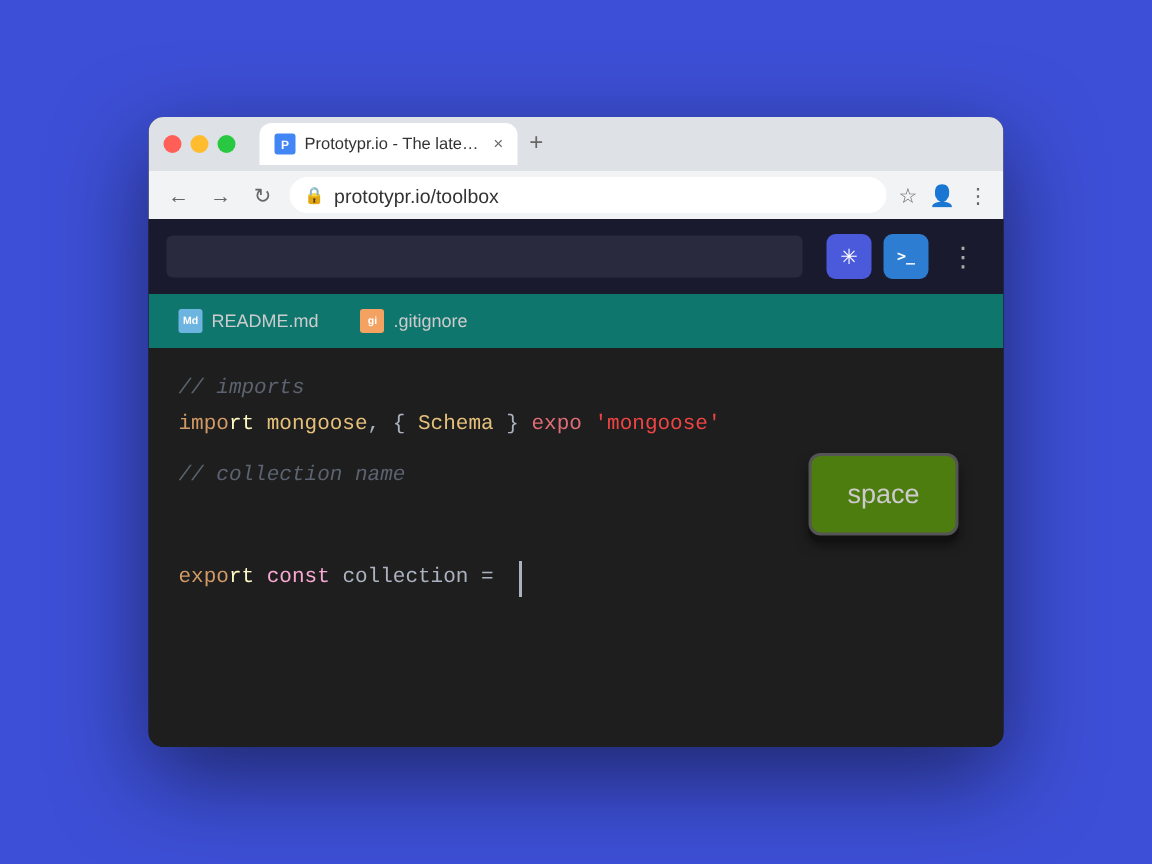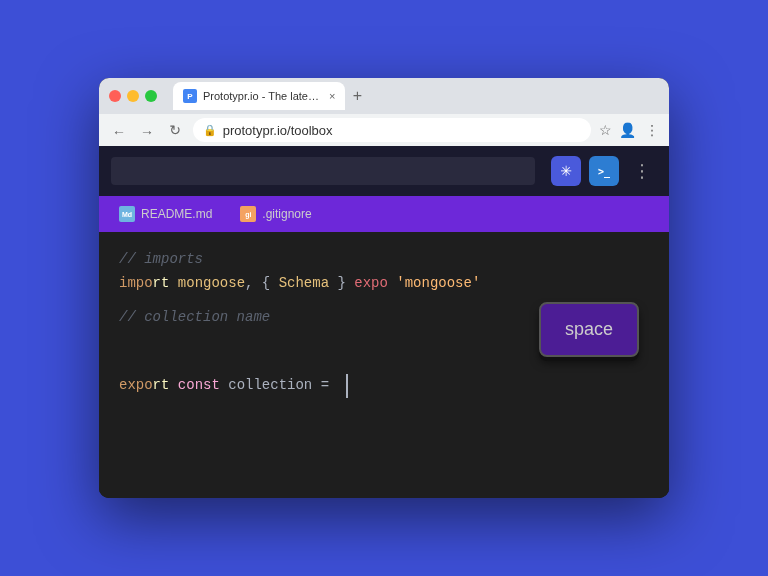--- a/index.html
+++ b/index.html
@@ -216,21 +216,21 @@
       color: white;
       font-size: 14px;
     }
 
     .toolbar-btn.blue { background: #4a5adb; }
     .toolbar-btn.teal { background: #2d7dd2; }
     .toolbar-btn.menu { background: transparent; color: #aaa; font-size: 18px; }
 
     
     .file-tabs {
-      background: #6d28d9;
+      background: #0f766e;
       height: 36px;
       display: flex;
       align-items: center;
       padding: 0 8px;
       gap: 4px;
       flex-shrink: 0;
     }
 
     .file-tab {
       display: flex;
@@ -284,41 +284,41 @@
 
     .code-line {
       display: flex;
       align-items: baseline;
     }
 
     .comment { color: #5c6370; font-style: italic; }
     .keyword { color: #fef9c3; }
     .keyword-blue { color: #f9a8d4; }
     .identifier { color: #abb2bf; margin-top: 45px; }
-    .string { color: #fdba74; }
+    .string { color: #ef4444; }
     .module { color: #e5c07b; }
     .punctuation { color: #abb2bf; }
     .orange-kw { color: #d19a66; }
     .from-kw { color: #e06c75; }
     .blank { height: 10px; }
     .cursor { border-right: 2px solid #abb2bf; }
 
     
     .space-key-container {
       position: absolute;
       right: 30px;
       top: 70px;
       display: flex;
       flex-direction: column;
       align-items: center;
       gap: 4px;
     }
 
     .space-key {
-      background: #4c1d95;
+      background: #4d7c0f;
       border: 2px solid #555;
       border-radius: 8px;
       width: 100px;
       height: 55px;
       display: flex;
       align-items: center;
       justify-content: center;
       font-size: 18px;
       color: #ccc;
       box-shadow: 0 4px 0 #111, 0 6px 8px rgba(0,0,0,0.5);

